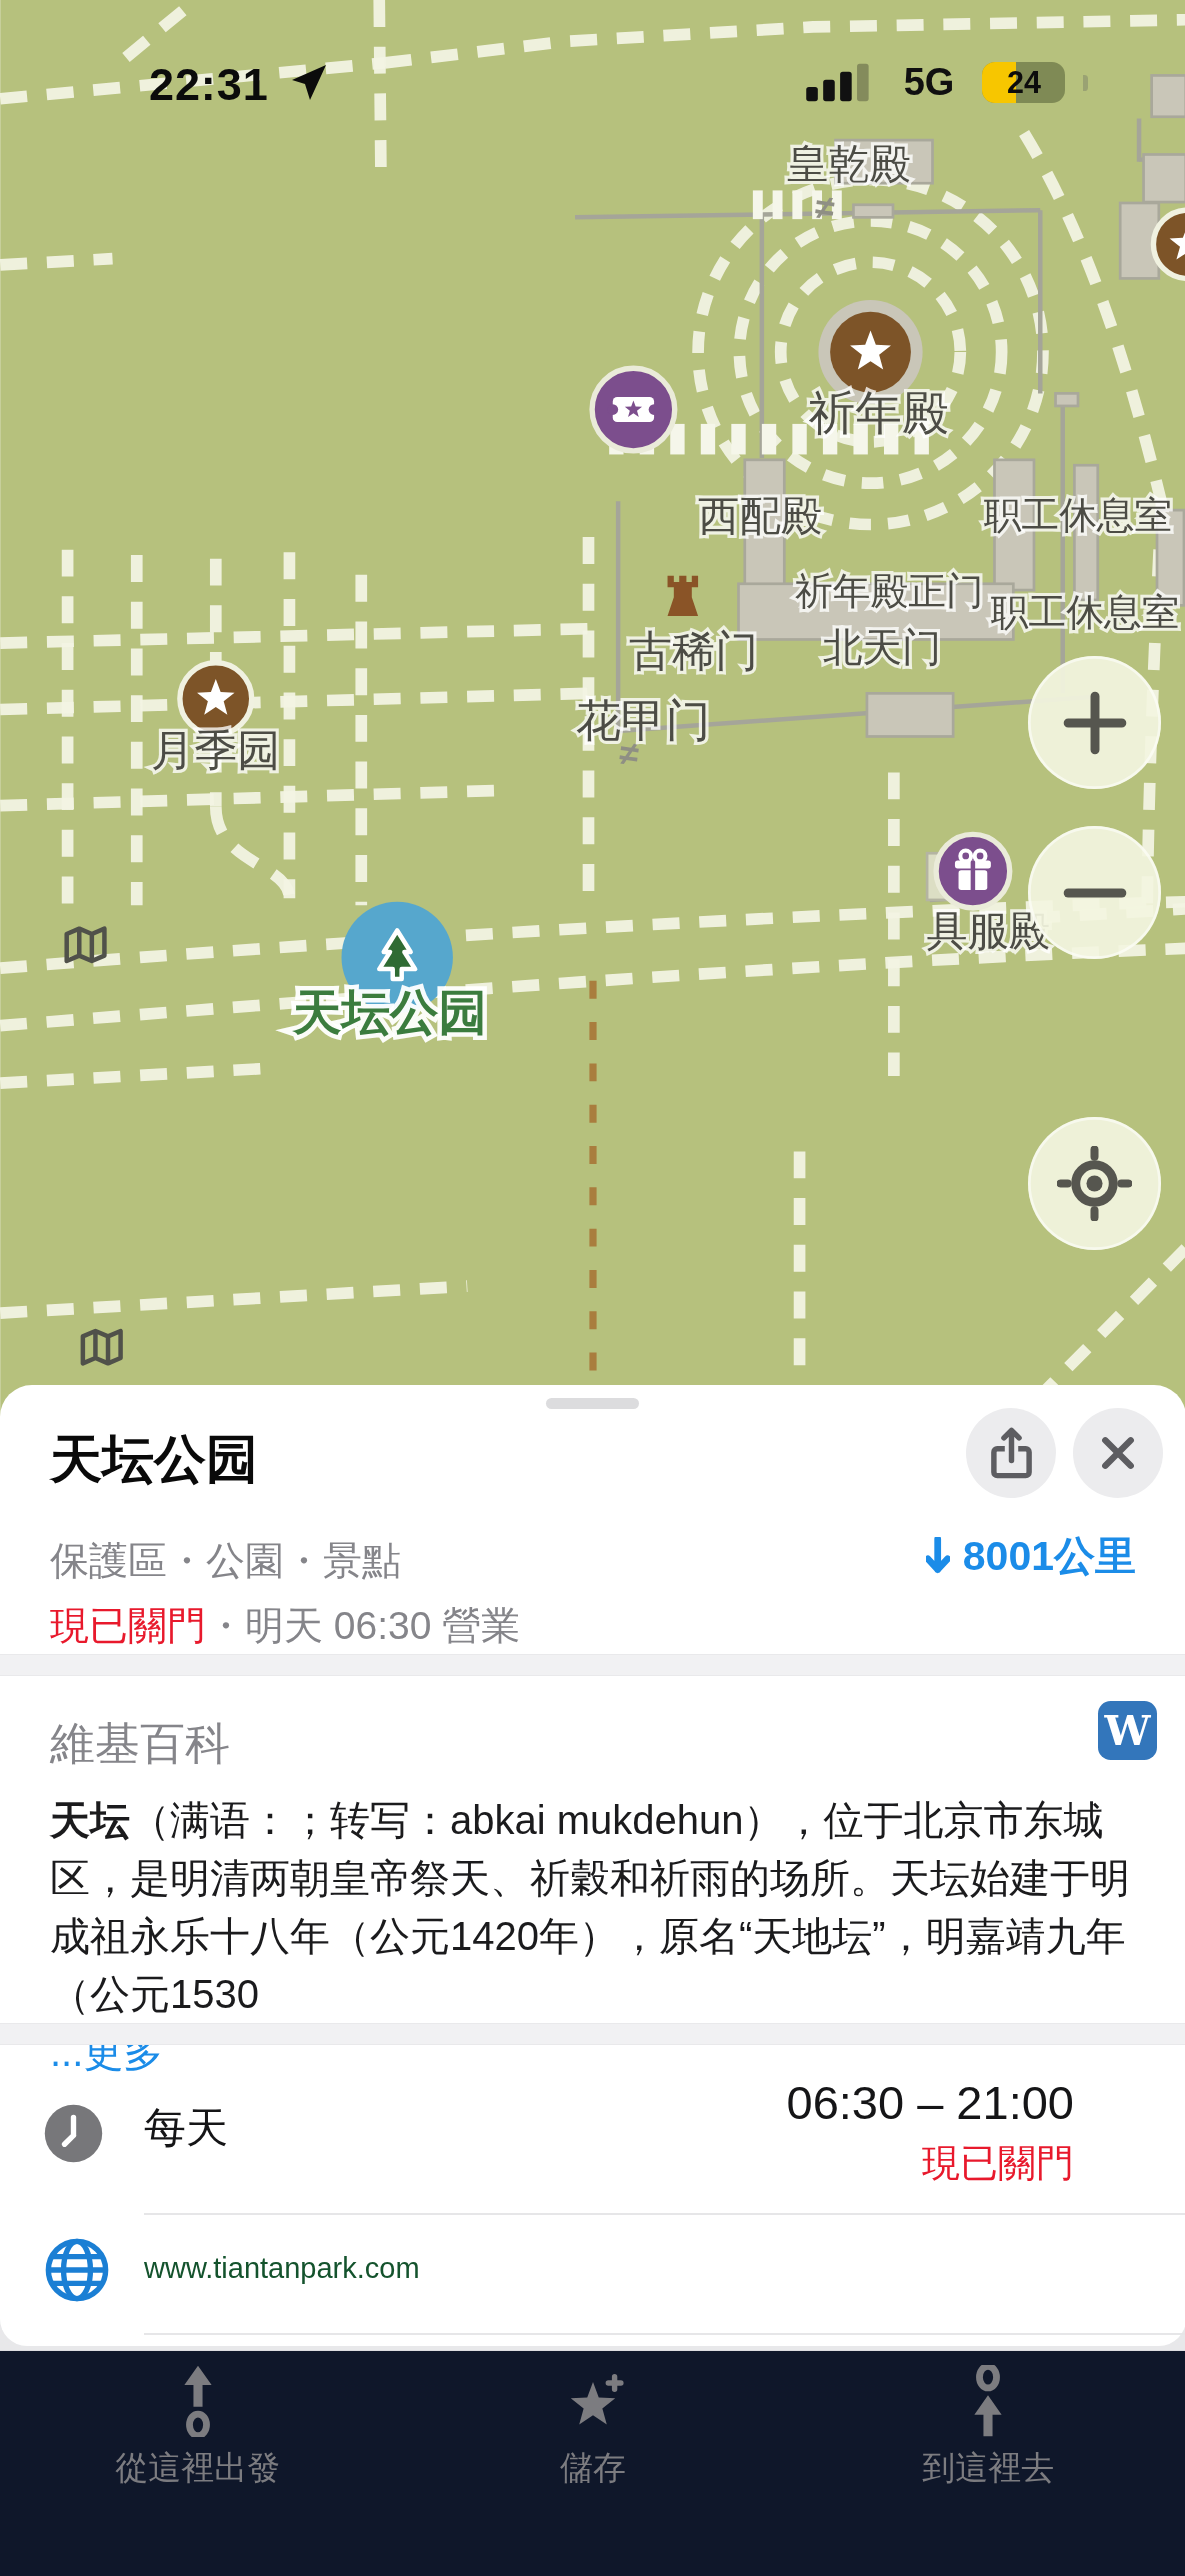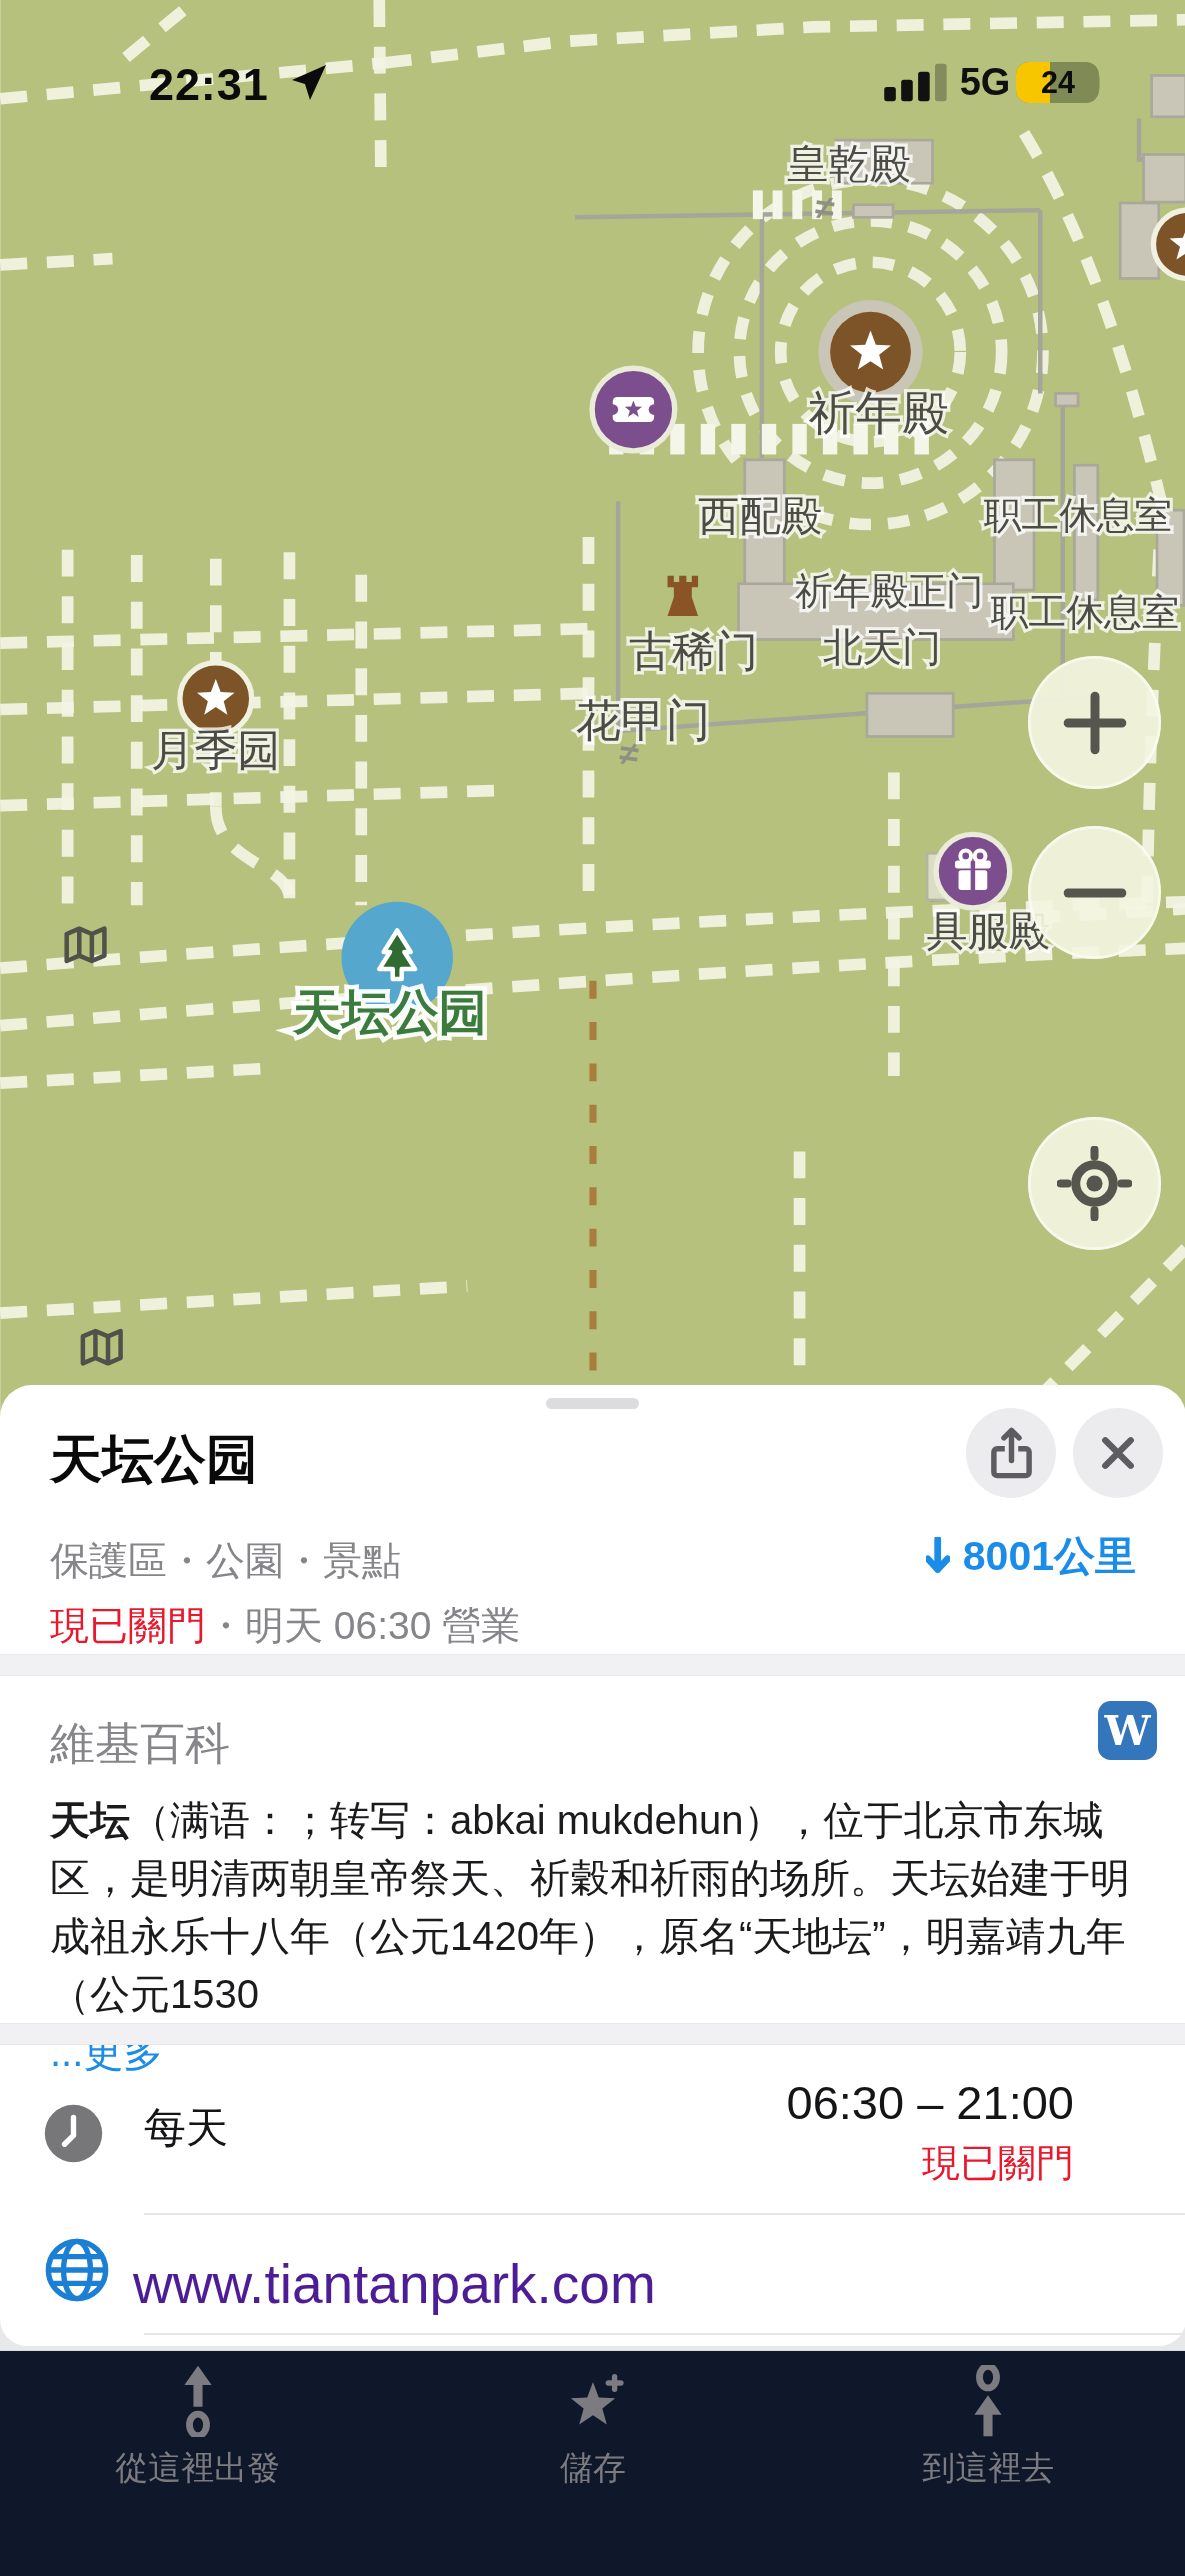--- a/index.html
+++ b/index.html
@@ -18,21 +18,21 @@
   .xwalk{fill:#f5f6ea;}
   .mlabel{fill:#4c4c45;stroke:rgba(255,255,255,.78);stroke-width:7;paint-order:stroke;
           font-weight:500;text-anchor:middle;}
   .glabel{fill:#3b7c3e;stroke:rgba(255,255,255,.95);stroke-width:10;paint-order:stroke;
           font-weight:bold;text-anchor:middle;}
   .gate-glyph{fill:#8f8f84;font-weight:bold;text-anchor:middle;}
   
   .statusbar{position:absolute;left:0;top:54px;width:1186px;height:72px;z-index:5;margin-left:12px;}
   .sb-time{position:absolute;left:137px;top:5.4px;font-size:45px;font-weight:bold;color:#0b0b0b;letter-spacing:0.9px;}
   .sb-nav{position:absolute;left:277px;top:9px;}
-  .sb-right{position:absolute;right:98px;top:7.2px;display:flex;align-items:center;gap:6px;}
+  .sb-right{position:absolute;right:110px;top:7.2px;display:flex;align-items:center;gap:28px;}
   .sb-5g{font-size:38px;font-weight:600;color:#101010;}
   .battery{position:relative;width:83px;height:41px;border-radius:13px;background:#7f8a55;overflow:hidden;}
   .battery .fill{position:absolute;left:0;top:0;bottom:0;width:34px;background:#f7c600;}
   .battery .pct{position:absolute;inset:0;display:flex;align-items:center;justify-content:center;
                 font-size:30.5px;font-weight:bold;color:#0c0c0c;}
   .bat-cap{width:5.4px;height:16px;background:#9aa273;border-radius:0 3.6px 3.6px 0;margin-left:-10.8px;}
   
   .mapbtn{position:absolute;width:133px;height:133px;border-radius:50%;
           background:rgba(243,245,224,.92);box-shadow:inset 0 0 0 2.7px rgba(255,255,255,.55);
           display:flex;align-items:center;justify-content:center;z-index:6;}
@@ -63,21 +63,21 @@
   .more{color:#1b8ce8;}
   .hours-row{position:absolute;left:0;top:661px;width:1124px;height:171px;}
   .clock{position:absolute;left:43px;top:57px;}
   .hours-label{position:absolute;left:144px;top:54px;font-size:42px;color:#151517;}
   .hours-time{position:absolute;right:50px;top:29px;font-size:47px;color:#151517;}
   .hours-status{position:absolute;right:50px;top:92px;font-size:38px;color:#e8192c;}
   .divider{position:absolute;left:144px;right:0;height:1.8px;background:#e6e6e8;}
   .div1{top:828px;} .div2{top:948px;}
   .web-row{position:absolute;left:0;top:835px;width:1186px;height:108px;}
   .globe{position:absolute;left:43px;top:16px;}
-  .web-link{position:absolute;left:133px;top:32px;font-size:55px;color:#4c1d95;}
+  .web-link{position:absolute;left:144px;top:32px;font-size:29px;color:#14532d;}
   
   .toolbar{position:absolute;left:0;top:2350px;width:1186px;height:226px;background:#0f172a;
            border-top:1.8px solid #dddde0;display:flex;z-index:3;}
   .tool{flex:1;display:flex;flex-direction:column;align-items:center;padding-top:14.4px;gap:9px;}
   .tool .lbl{font-size:33px;color:#7c7c80;}
 </style>
 </head>
 <body>
 
 <div class="phone">

